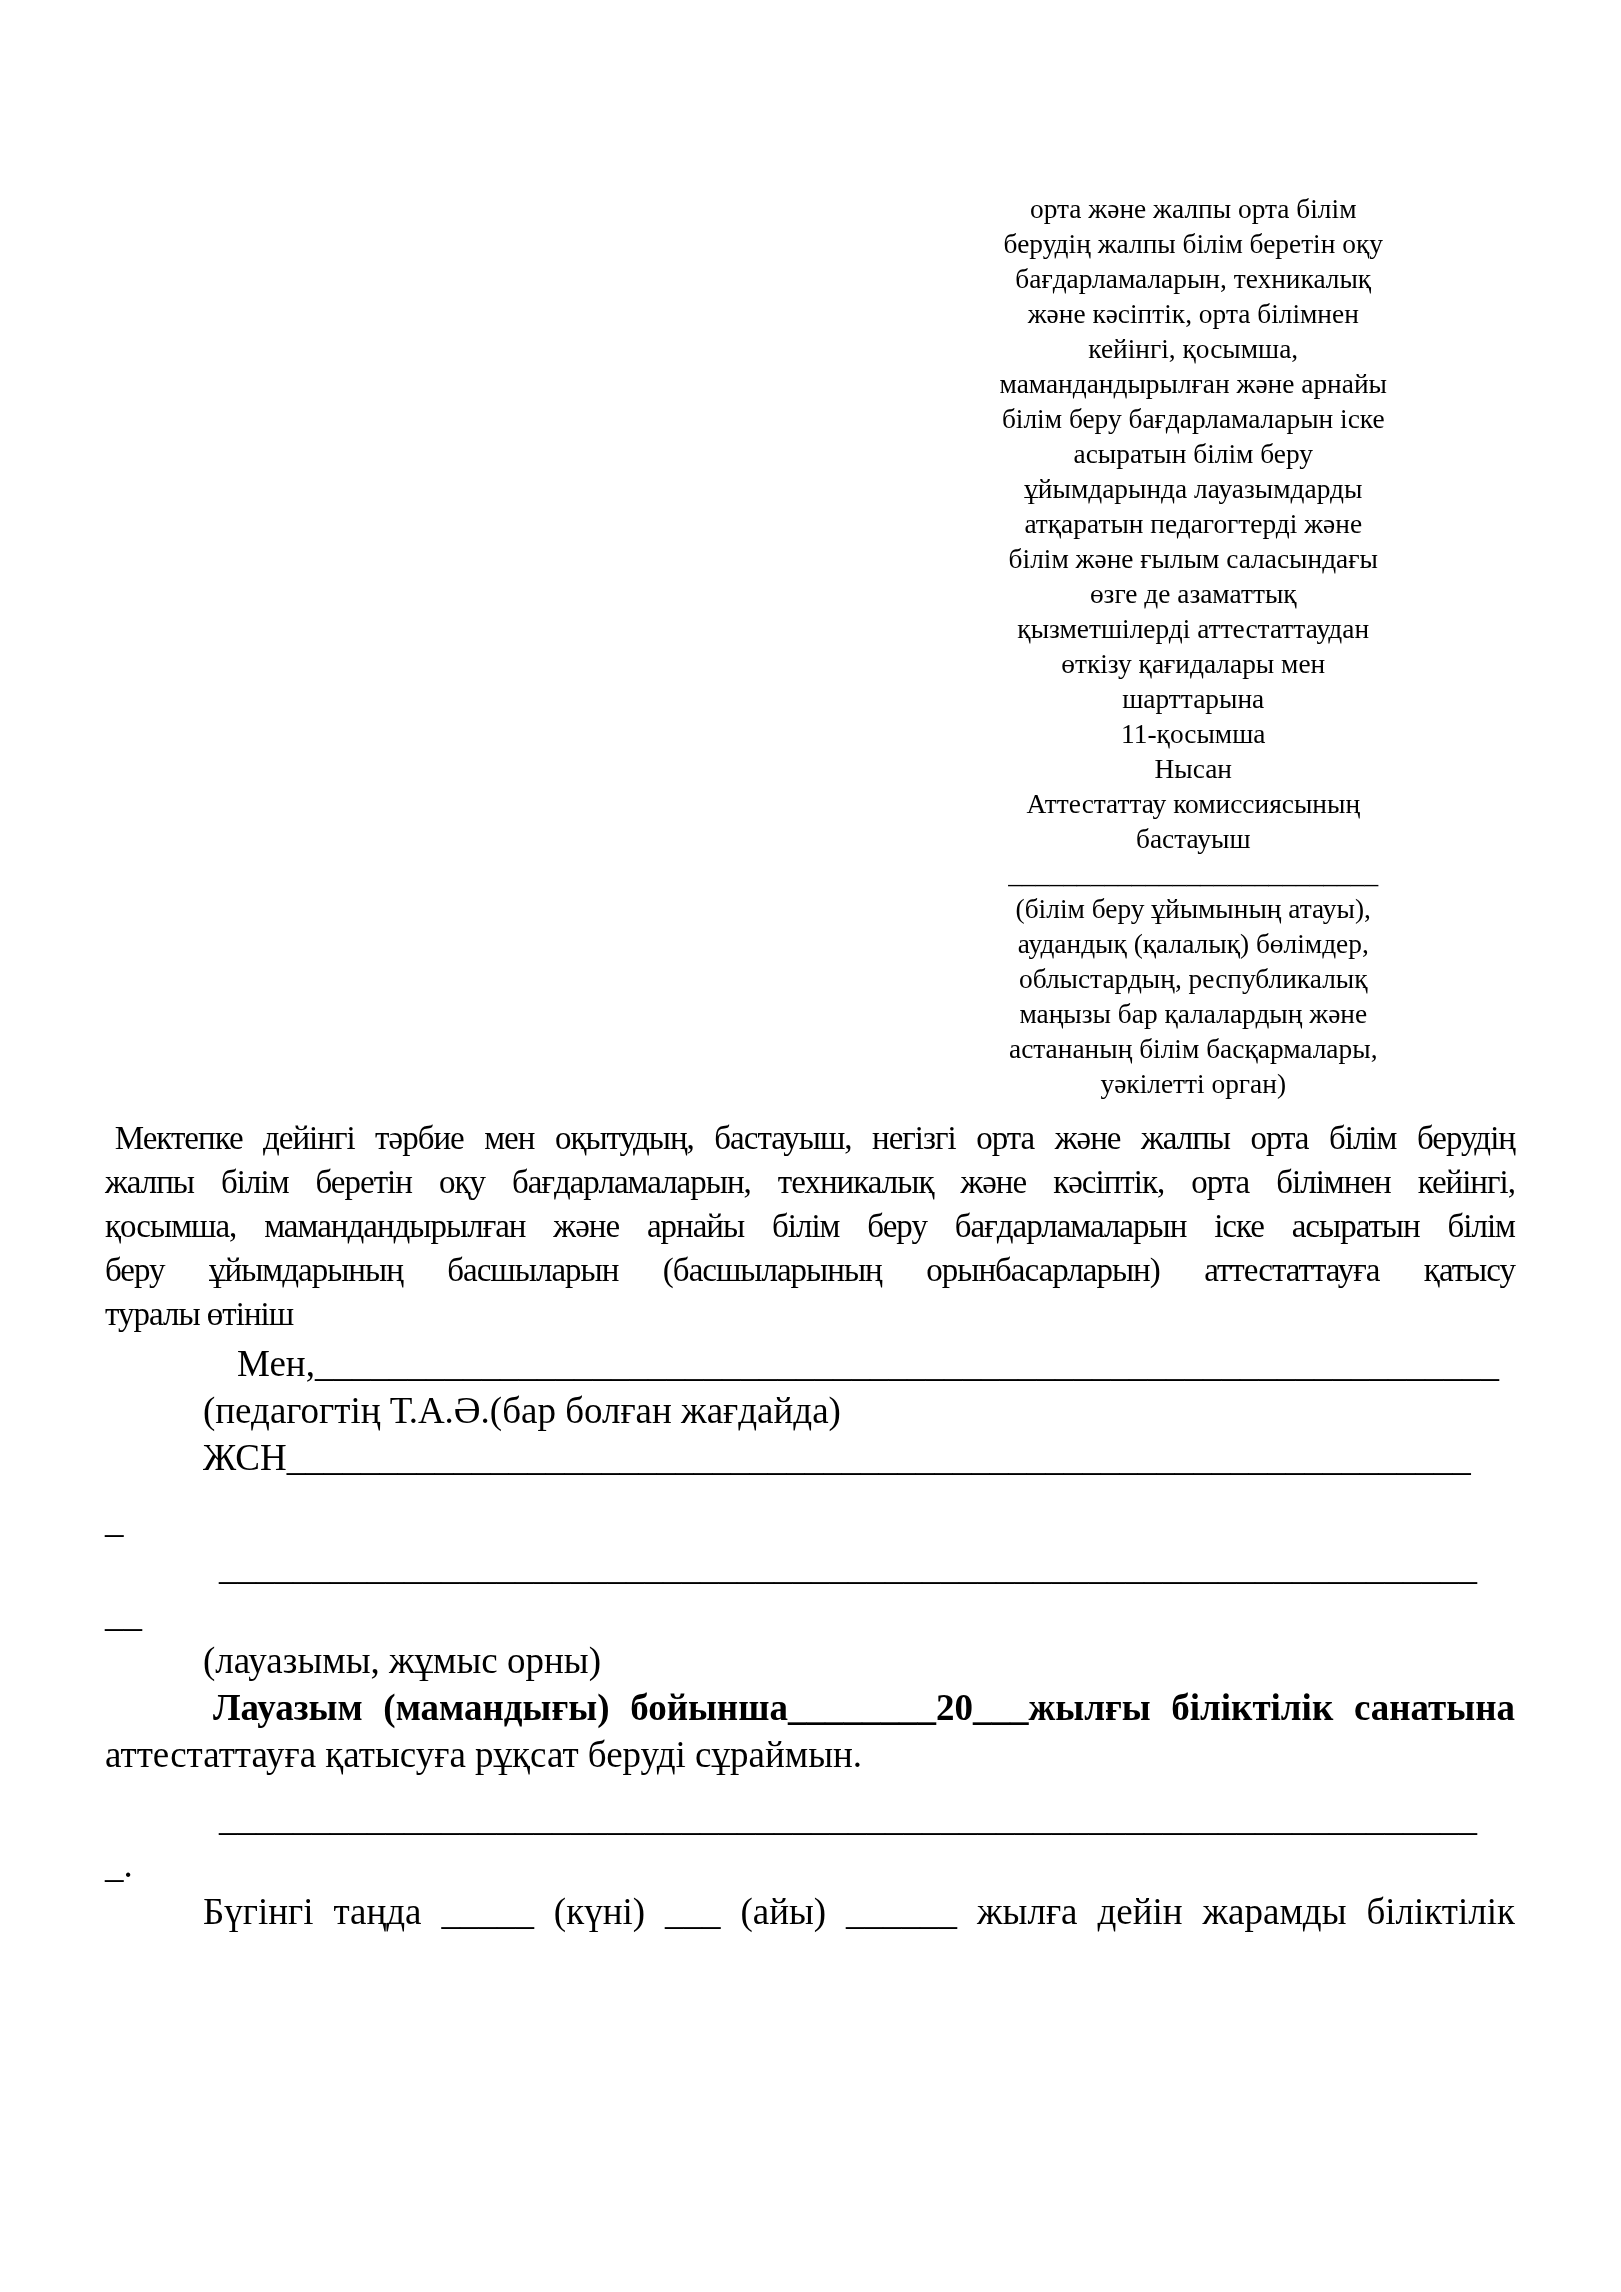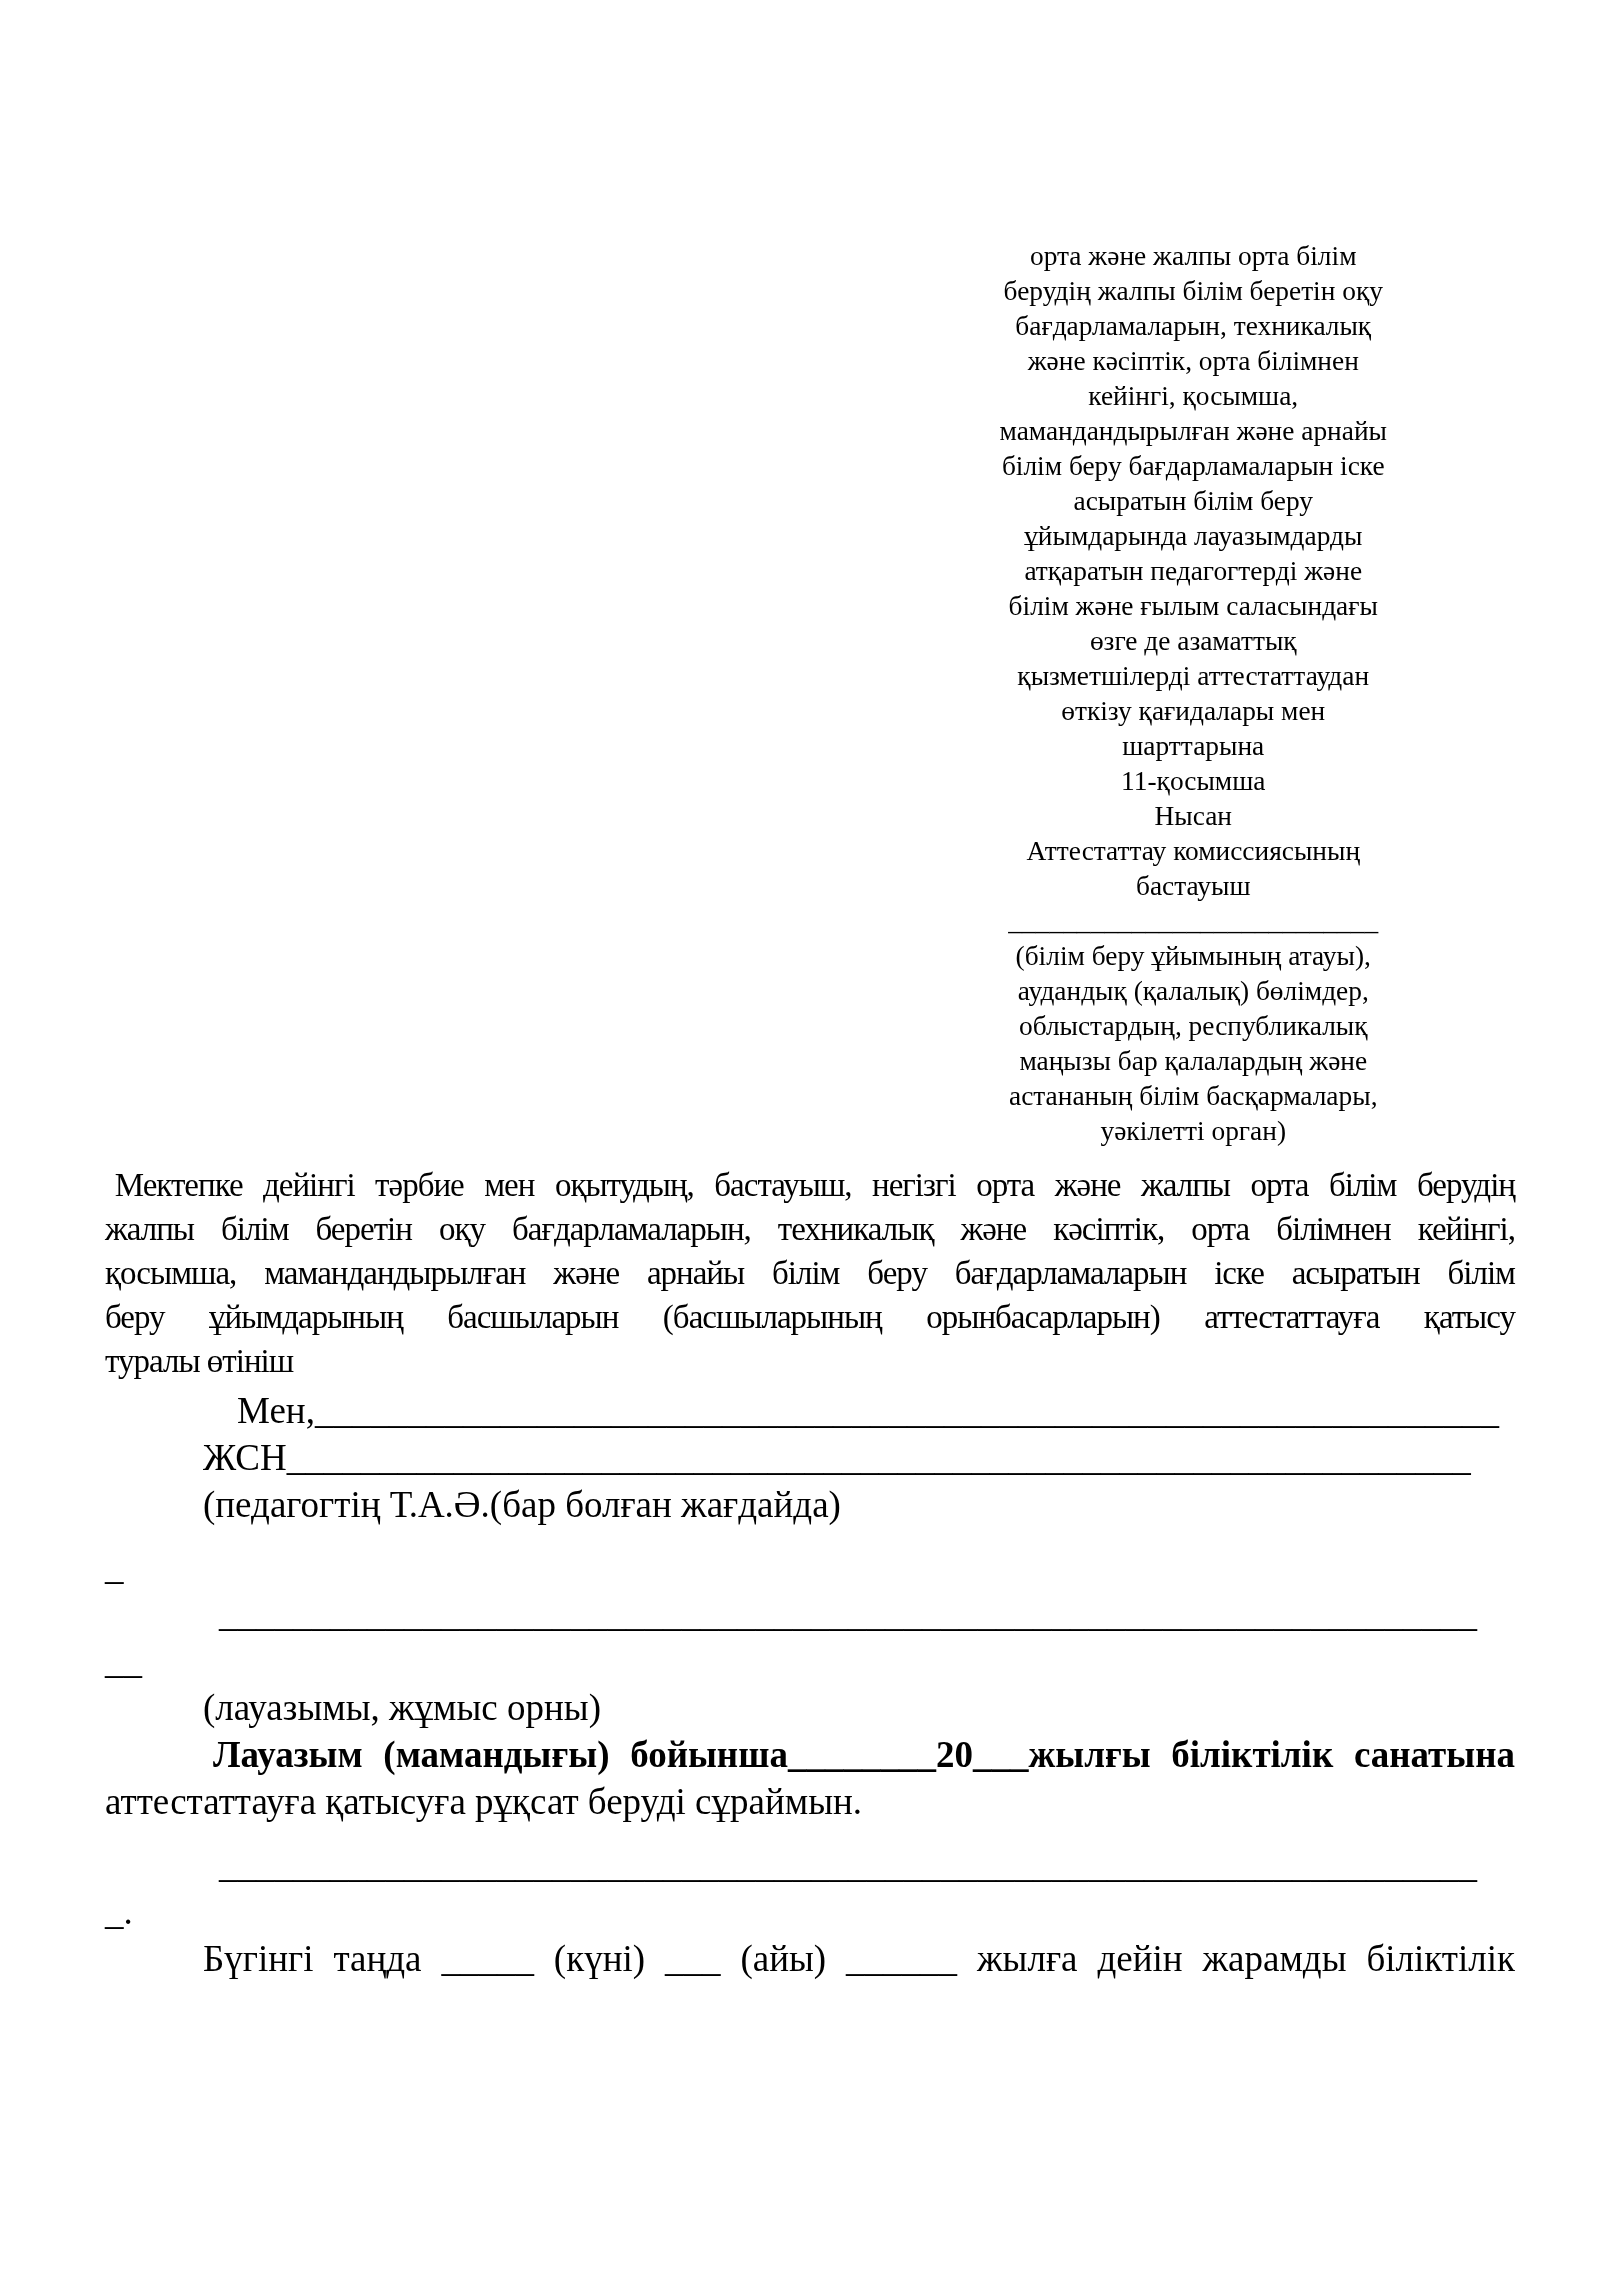--- a/index.html
+++ b/index.html
@@ -15,21 +15,20 @@
   }
   
   .appendix {
     width:max-content;
     margin-left:auto;
     margin-right:128px;
     text-align:center;
     font-size:27.4px;
     line-height:35px;
     white-space:nowrap;
-    margin-top:47px;
   }
   .appendix div { white-space:nowrap; }
   
   .title-par {
     margin-top:13.7px;
     font-weight:normal;
     font-size:33px;
     line-height:44px;
     letter-spacing:-1px;
   }
@@ -82,22 +81,22 @@
   <div class="title-par">
     <div class="jline first-indent">Мектепке дейінгі тәрбие мен оқытудың, бастауыш, негізгі орта және жалпы орта білім берудің</div>
     <div class="jline">жалпы білім беретін оқу бағдарламаларын, техникалық және кәсіптік, орта білімнен кейінгі,</div>
     <div class="jline">қосымша, мамандандырылған және арнайы білім беру бағдарламаларын іске асыратын білім</div>
     <div class="jline">беру ұйымдарының басшыларын (басшыларының орынбасарларын) аттестаттауға қатысу</div>
     <div>туралы өтініш</div>
   </div>
 
   <div class="form">
     <div class="f-line ind135"><span>Мен,</span><span class="fill">________________________________________________________________</span></div>
+    <div class="f-line ind100">(педагогтің Т.А.Ә.(бар болған жағдайда)</div>
     <div class="f-line ind100"><span>ЖСН</span><span class="fill">________________________________________________________________</span></div>
-    <div class="f-line ind100">(педагогтің Т.А.Ә.(бар болған жағдайда)</div>
     <div class="f-line gap">_</div>
     <div class="f-line ind116 fill">____________________________________________________________________</div>
     <div class="f-line">__</div>
     <div class="f-line ind100">(лауазымы, жұмыс орны)</div>
     <div class="f-line jline ind110">Лауазым (мамандығы) бойынша________20___жылғы біліктілік санатына</div>
     <div class="f-line">аттестаттауға қатысуға рұқсат беруді сұраймын.</div>
     <div class="f-line gap ind116 fill">____________________________________________________________________</div>
     <div class="f-line">_.</div>
     <div class="f-line jline ind100">Бүгінгі таңда _____ (күні) ___ (айы) ______ жылға дейін жарамды біліктілік</div>
   </div>

